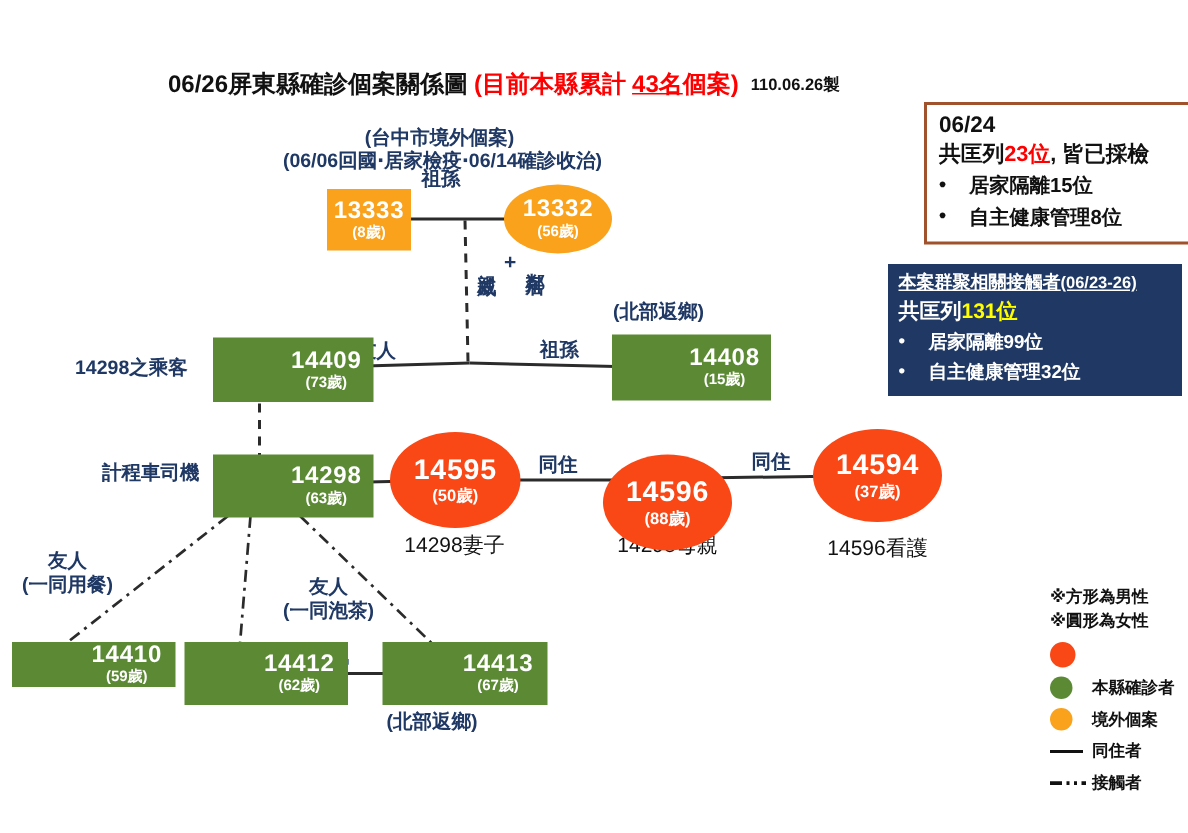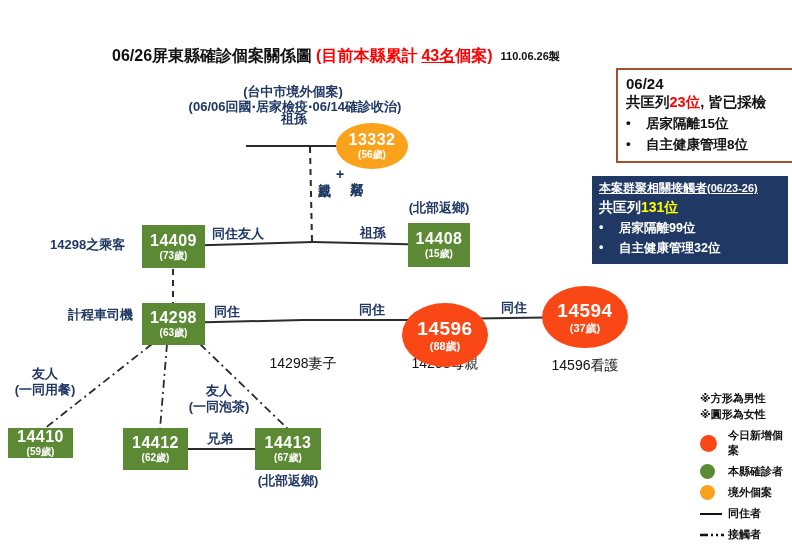--- a/index.html
+++ b/index.html
@@ -15,21 +15,21 @@
   #title .t-main{font-size:16px;font-weight:bold;color:#111;}
   #title .t-accent{font-size:16px;font-weight:bold;color:var(--accent_red,#f00);margin-left:4px;}
   #title .t-underline{text-decoration:underline;}
   #title .t-date{font-size:11px;font-weight:bold;color:#111;margin-left:8px;}
 
   
   .node{position:absolute;z-index:4;display:flex;flex-direction:column;align-items:center;justify-content:center;
         color:#fff;font-weight:bold;text-align:center;line-height:1.15;}
   .node.ellipse{border-radius:50%;}
   .node.red{background:var(--case_red);}
-  .node.green{background:var(--case_green);}
+  .node.green{background:var(--case_green);padding-left:44px;}
   .node.orange{background:var(--case_orange);}
   .node .num{font-size:16px;letter-spacing:.5px;}
   .node .age{font-size:10px;}
   .node.big .num{font-size:19px;}
   .node.big .age{font-size:11px;}
 
   
   .lbl{position:absolute;z-index:3;white-space:nowrap;line-height:1.2;}
   .lbl.rel{color:var(--navy,#1f3864);font-size:13px;font-weight:bold;}
   .lbl.cap{color:#111;font-size:14px;font-weight:normal;}
@@ -141,21 +141,20 @@
     </div>
   </div>
 
   <div id="legend">
     <div class="lg-note">※方形為男性</div>
     <div class="lg-note">※圓形為女性</div>
     <div class="lg-row">
       <span class="lg-sw">
           <span class="lg-circle red"></span>
         </span>
-      <span class="lg-label">今日新增個案</span>
     </div>
     <div class="lg-row">
       <span class="lg-sw">
           <span class="lg-circle green"></span>
         </span>
       <span class="lg-label">本縣確診者</span>
     </div>
     <div class="lg-row">
       <span class="lg-sw">
           <span class="lg-circle orange"></span>
@@ -172,35 +171,43 @@
       <span class="lg-sw">
         <svg width="24" height="4">
             <line x1="0" y1="2" x2="24" y2="2" stroke="#111" stroke-width="2.5" stroke-dasharray="8 3 2 3 2 3"></line>
           </svg>
       </span>
       <span class="lg-label">接觸者</span>
     </div>
   </div>
 
 
+<div class="node rect orange" style="left: 218px; top: 126px; width: 56px; height: 41px;">
+      <span class="num">13333</span>
+      <span class="age">(8歲)</span>
+    </div>
     <div class="node ellipse orange" style="left: 336px; top: 123px; width: 72px; height: 46px;">
       <span class="num">13332</span>
       <span class="age">(56歲)</span>
     </div>
     <div class="node rect green" style="left: 142px; top: 225px; width: 63px; height: 43px;">
       <span class="num">14409</span>
       <span class="age">(73歲)</span>
     </div>
     <div class="node rect green" style="left: 408px; top: 223px; width: 62px; height: 44px;">
       <span class="num">14408</span>
       <span class="age">(15歲)</span>
     </div>
     <div class="node rect green" style="left: 142px; top: 303px; width: 63px; height: 42px;">
       <span class="num">14298</span>
       <span class="age">(63歲)</span>
+    </div>
+    <div class="node ellipse red big" style="left: 260px; top: 288px; width: 87px; height: 64px;">
+      <span class="num">14595</span>
+      <span class="age">(50歲)</span>
     </div>
     <div class="node ellipse red big" style="left: 402px; top: 303px; width: 86px; height: 64px;">
       <span class="num">14596</span>
       <span class="age">(88歲)</span>
     </div>
     <div class="node ellipse red big" style="left: 542px; top: 286px; width: 86px; height: 62px;">
       <span class="num">14594</span>
       <span class="age">(37歲)</span>
     </div>
     <div class="node rect green" style="left: 8px; top: 428px; width: 65px; height: 30px;">

